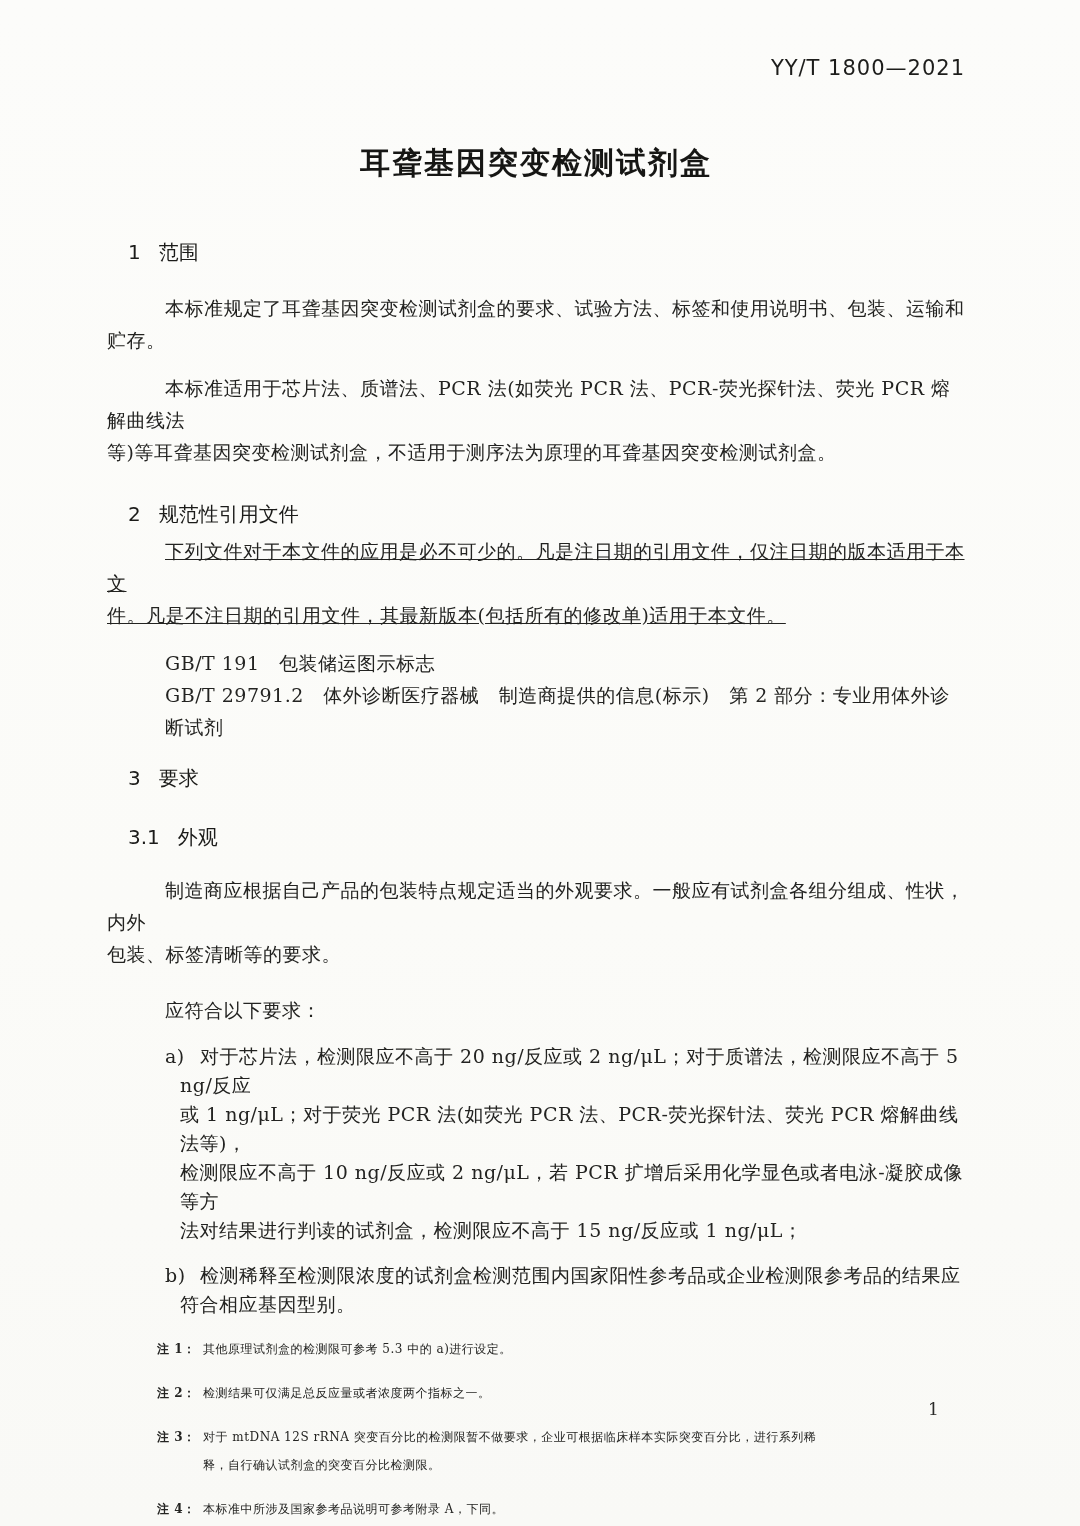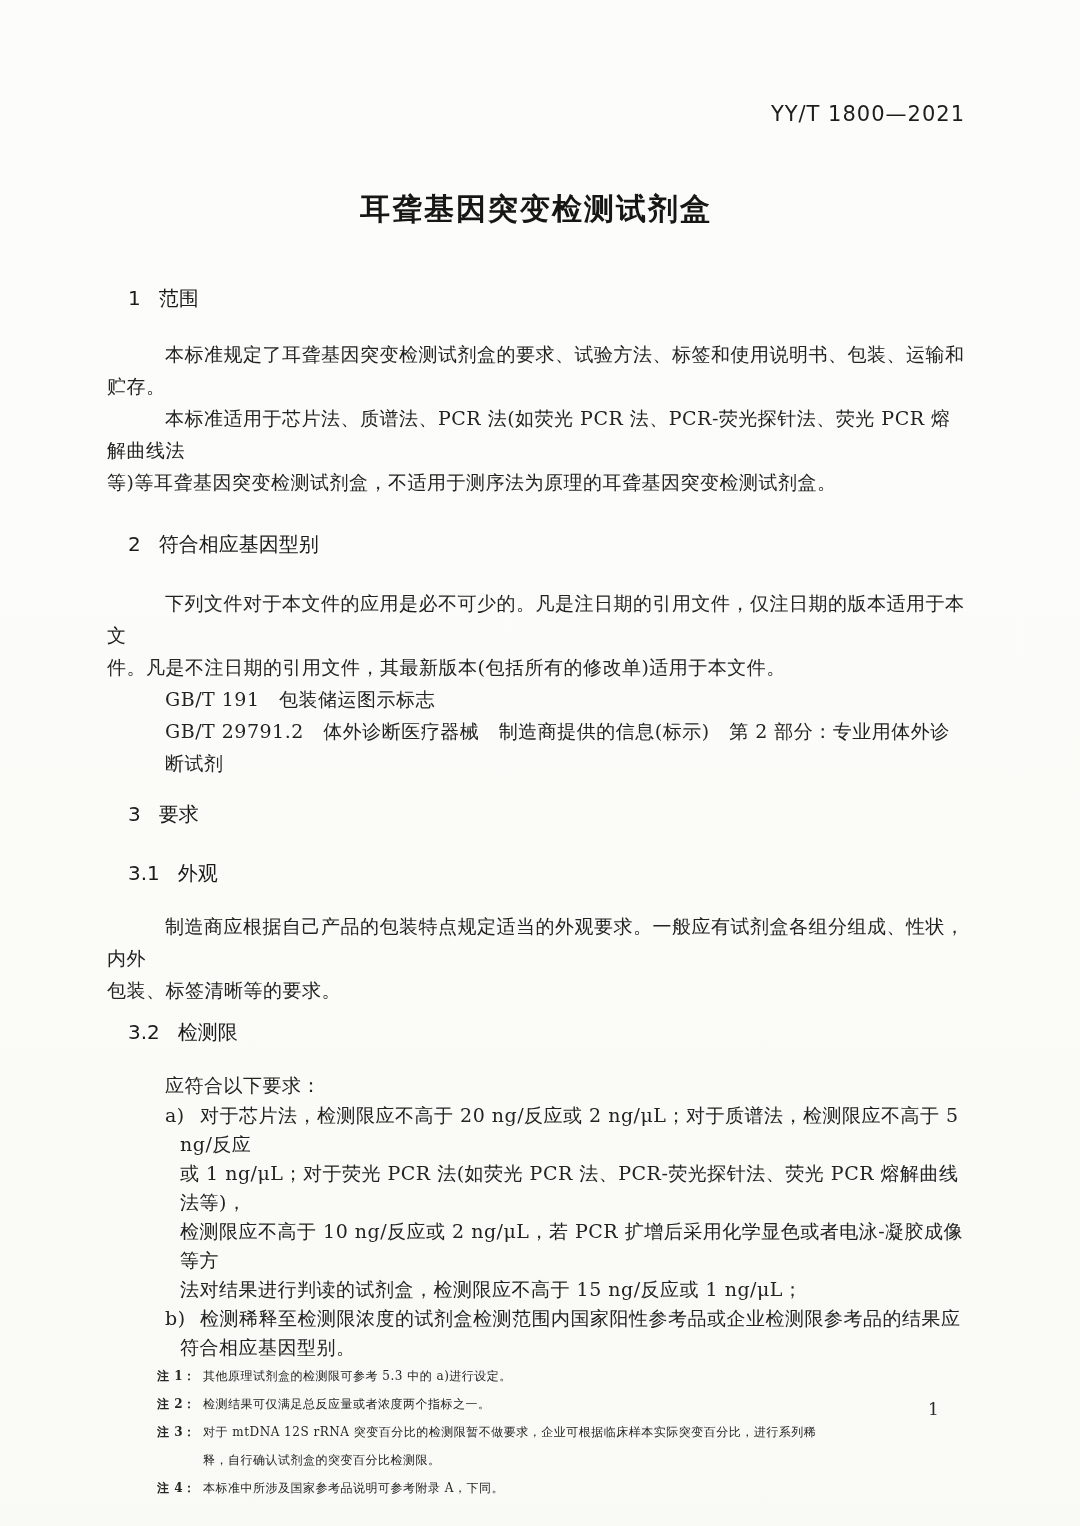--- a/index.html
+++ b/index.html
@@ -7,21 +7,21 @@
     width: 1080px; height: 1526px;
     background: #f6f6f3;
     font-family: "DejaVu Serif", "Liberation Serif", serif;
     overflow: hidden;
   }
   .page {
     position: relative;
     width: 1080px; height: 1526px;
     box-sizing: border-box;
     background: linear-gradient(180deg, #fcfcfa 0%, #fbfbf8 60%, #f9f9f6 100%);
-    padding: 102px 115px 0 107px;
+    padding: 56px 115px 0 107px;
     color: #222220;
   }
   
   .doc-code {
     text-align: right;
     font-family: "DejaVu Sans", "Liberation Sans", sans-serif;
     font-size: 21px; line-height: 24px;
     letter-spacing: 1px;
     color: #1d1d1b;
   }
@@ -94,63 +94,60 @@
   .page-num {
     position: absolute;
     left: 928px; top: 1398px;
     font-size: 17px; line-height: 22px;
     color: #2a2a28;
   }
   
   .mt58 { margin-top: 58px; }
   .mt33 { margin-top: 33px; }
   .mt27 { margin-top: 27px; }
-  .mt24 { margin-top: 30px; }
+  .mt24 { margin-top: 8px; text-decoration: underline; }
   .mt22 { margin-top: 22px; }
   .mt13 { margin-top: 13px; }
   .mt8  { margin-top: 24px; }
-  .mt0  { margin-top: 0; }
+  .mt0  { margin-top: 16px; }
 </style>
 </head>
 <body>
 
 <div class="page">
 
   <div class="doc-code">YY/T 1800—2021</div>
 
   <div class="doc-title">耳聋基因突变检测试剂盒</div>
 
   <div class="sec-h mt58">
     <span class="sec-num">1</span><span class="sec-title">范围</span>
   </div>
   <div class="para mt27">本标准规定了耳聋基因突变检测试剂盒的要求、试验方法、标签和使用说明书、包装、运输和贮存。</div>
   <div class="para mt0">本标准适用于芯片法、质谱法、PCR 法(如荧光 PCR 法、PCR-荧光探针法、荧光 PCR 熔解曲线法
 等)等耳聋基因突变检测试剂盒，不适用于测序法为原理的耳聋基因突变检测试剂盒。</div>
 
   <div class="sec-h mt33">
-    <span class="sec-num">2</span><span class="sec-title">符合相应基因型别</span>
+    <span class="sec-num">2</span><span class="sec-title">规范性引用文件</span>
   </div>
   <div class="para mt24">下列文件对于本文件的应用是必不可少的。凡是注日期的引用文件，仅注日期的版本适用于本文
 件。凡是不注日期的引用文件，其最新版本(包括所有的修改单)适用于本文件。</div>
   <div class="refs mt0">GB/T 191　包装储运图示标志
 GB/T 29791.2　体外诊断医疗器械　制造商提供的信息(标示)　第 2 部分：专业用体外诊断试剂</div>
 
   <div class="sec-h mt22">
     <span class="sec-num">3</span><span class="sec-title">要求</span>
   </div>
 
   <div class="sec-h mt33">
     <span class="sec-num">3.1</span><span class="sec-title">外观</span>
   </div>
   <div class="para mt8">制造商应根据自己产品的包装特点规定适当的外观要求。一般应有试剂盒各组分组成、性状，内外
 包装、标签清晰等的要求。</div>
 
-  <div class="sec-h mt13">
-    <span class="sec-num">3.2</span><span class="sec-title">检测限</span>
-  </div>
   <div class="para mt8">应符合以下要求：</div>
 
   <div class="list-item mt0">
     <span class="li-marker">a)</span>
     <span class="li-text">对于芯片法，检测限应不高于 20 ng/反应或 2 ng/μL；对于质谱法，检测限应不高于 5 ng/反应
 或 1 ng/μL；对于荧光 PCR 法(如荧光 PCR 法、PCR-荧光探针法、荧光 PCR 熔解曲线法等)，
 检测限应不高于 10 ng/反应或 2 ng/μL，若 PCR 扩增后采用化学显色或者电泳-凝胶成像等方
 法对结果进行判读的试剂盒，检测限应不高于 15 ng/反应或 1 ng/μL；</span>
   </div>
   <div class="list-item mt0">

